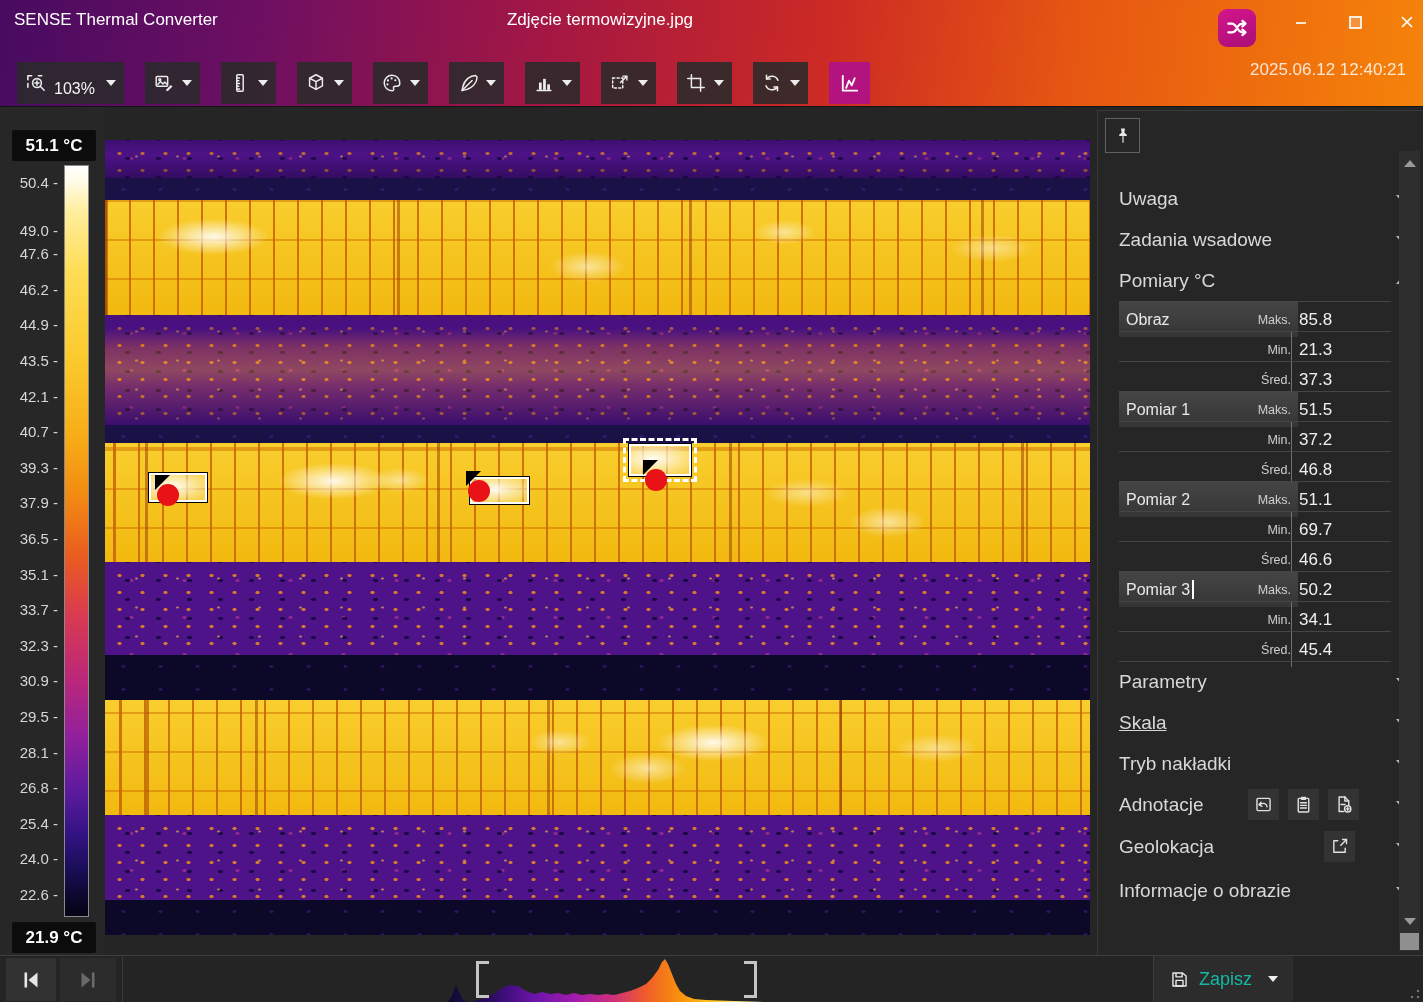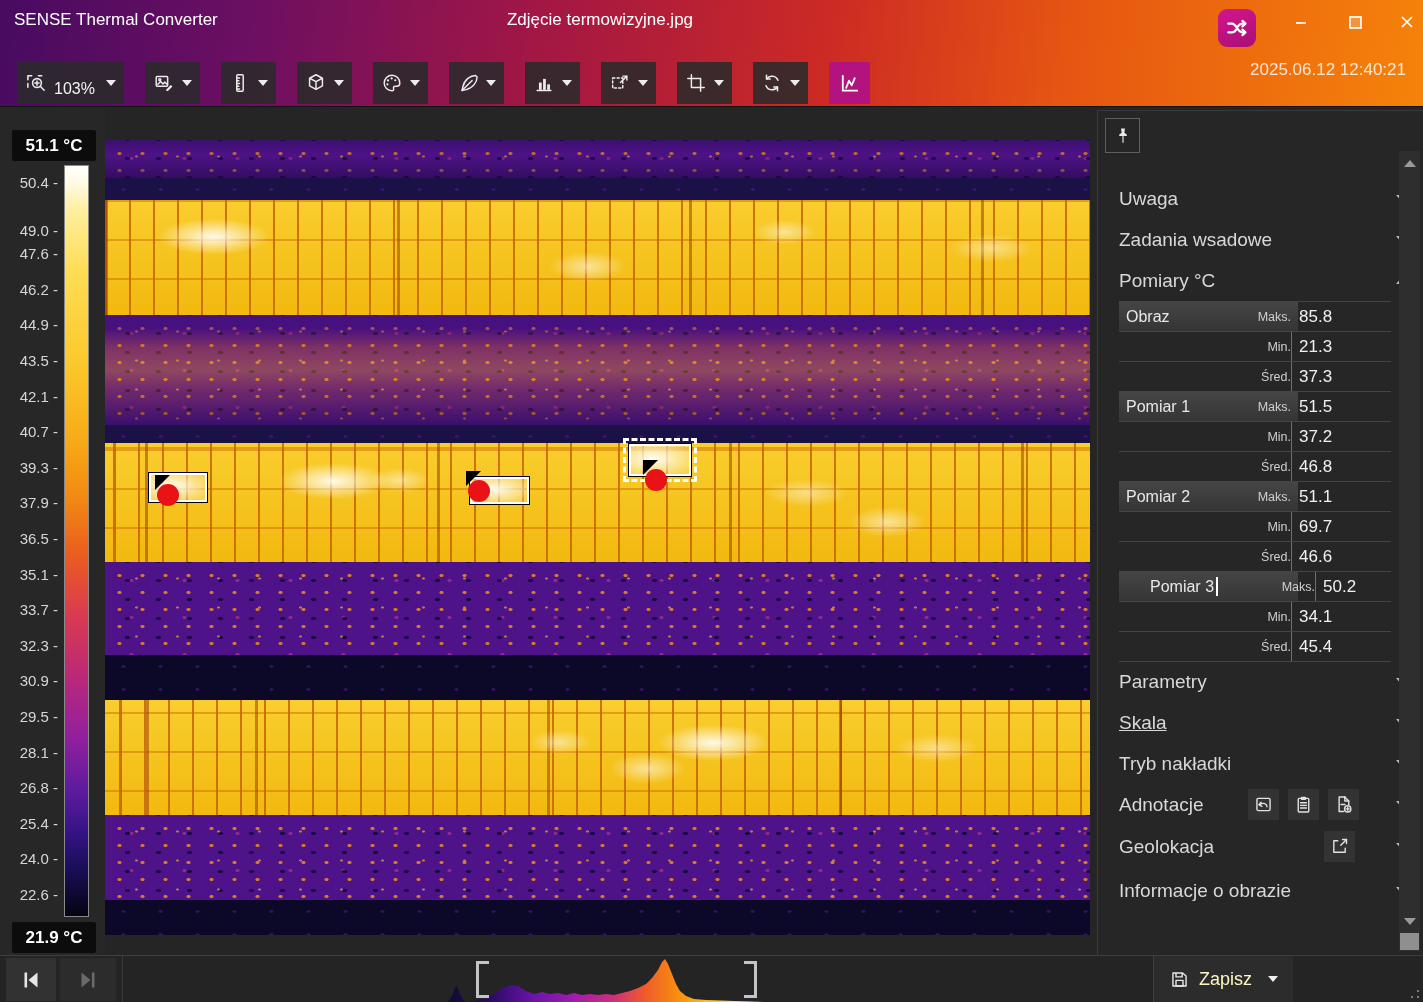--- a/index.html
+++ b/index.html
@@ -82,21 +82,21 @@
   .pin-btn{position:absolute;left:7px;top:7px;width:33px;height:33px;border:1px solid #606060;
     display:flex;align-items:center;justify-content:center;}
   .sec{position:absolute;left:21px;width:272px;height:30px;display:flex;align-items:center;
     font-size:19px;color:#d8d8d8;}
   .chev{position:absolute;right:38px;width:0;height:0;border-left:6px solid transparent;border-right:6px solid transparent;}
   .chev.down{border-top:7px solid #b8b8b8;}
   .chev.up{border-bottom:7px solid #b8b8b8;}
   .sec .chev{right:-17px;top:11px;}
   .mini-btn{position:absolute;width:31px;height:31px;background:#333333;display:flex;align-items:center;justify-content:center;}
 
-  .trow{position:absolute;left:21px;width:272px;height:30px;display:flex;align-items:center;border-top:1px solid #454545;box-sizing:border-box;}
+  .trow{position:absolute;left:21px;width:272px;height:36px;display:flex;align-items:center;border-top:1px solid #454545;box-sizing:border-box;}
   .trow.group::before{content:'';position:absolute;left:0;top:0;width:179px;height:100%;
     background:linear-gradient(180deg,#454545,#353535);}
   .tlabel{width:112px;font-size:16px;color:#e8e8e8;padding-left:7px;box-sizing:border-box;position:relative;z-index:1;display:flex;align-items:center;}
   .tsub{width:60px;text-align:right;font-size:12.5px;color:#cfcfcf;position:relative;z-index:1;}
   .tval{flex:1;height:100%;border-left:1px solid #707070;padding-left:7px;display:flex;align-items:center;
     font-size:17px;color:#f0f0f0;box-sizing:border-box;}
   .caret{width:1.5px;height:19px;background:#fff;margin-left:2px;}
   .table-bottom{position:absolute;left:21px;width:272px;height:0;border-top:1px solid #454545;}
 
   .rp-scrollbar{position:absolute;right:3px;top:40px;width:21px;height:800px;background:#2e2e2e;}
@@ -106,21 +106,21 @@
   .sb-thumb{position:absolute;left:1px;bottom:1px;width:19px;height:17px;background:#8f8f8f;}
 
   
   .bottombar{position:absolute;left:0;top:955px;width:1423px;height:47px;background:#242424;border-top:1px solid #3e3e3e;box-sizing:border-box;}
   .nav-btn{position:absolute;top:2px;height:43px;display:flex;align-items:center;justify-content:center;}
   .hist-wrap{position:absolute;left:390px;top:2px;width:400px;height:44px;}
   .bracket{position:absolute;top:5px;width:13px;height:37px;box-sizing:border-box;}
   .bracket.left{border-left:3px solid #c4c4c4;border-top:3px solid #c4c4c4;border-bottom:3px solid #c4c4c4;}
   .bracket.right{border-right:3px solid #c4c4c4;border-top:3px solid #c4c4c4;border-bottom:3px solid #c4c4c4;}
   .foot-btn{position:absolute;top:0;height:46px;display:flex;align-items:center;justify-content:center;gap:9px;
-    font-size:18px;color:#fef9c3;background:#2c2c2c;border-left:1px solid #3e3e3e;box-sizing:border-box;}
+    font-size:18px;color:#14b8a6;background:#2c2c2c;border-left:1px solid #3e3e3e;box-sizing:border-box;}
   .grip{position:absolute;right:2px;bottom:2px;width:16px;height:16px;
     background-image:radial-gradient(#777 1.2px, transparent 1.6px);background-size:6px 6px;background-position:bottom right;
     clip-path:polygon(100% 0,100% 100%,0 100%);}
   .vline{position:absolute;top:0;width:1px;height:47px;background:#3a3a3a;}
 </style>
 </head>
 <body>
 
 <div class="titlebar">
   <div class="app-title">SENSE Thermal Converter</div>
@@ -406,21 +406,21 @@
     <div class="tlabel"></div>
     <div class="tsub">Min.</div>
     <div class="tval">69.7</div>
   </div>
   <div class="trow" style="top:430px;">
     <div class="tlabel"></div>
     <div class="tsub">Śred.</div>
     <div class="tval">46.6</div>
   </div>
 
-  <div class="trow group" style="top:460px;padding-left:24px;">
+  <div class="trow group" style="top:460px;">
     <div class="tlabel">
         <span>Pomiar 3</span>
         <span class="caret"></span>
       </div>
     <div class="tsub">Maks.</div>
     <div class="tval">50.2</div>
   </div>
   <div class="trow" style="top:490px;">
     <div class="tlabel"></div>
     <div class="tsub">Min.</div>

